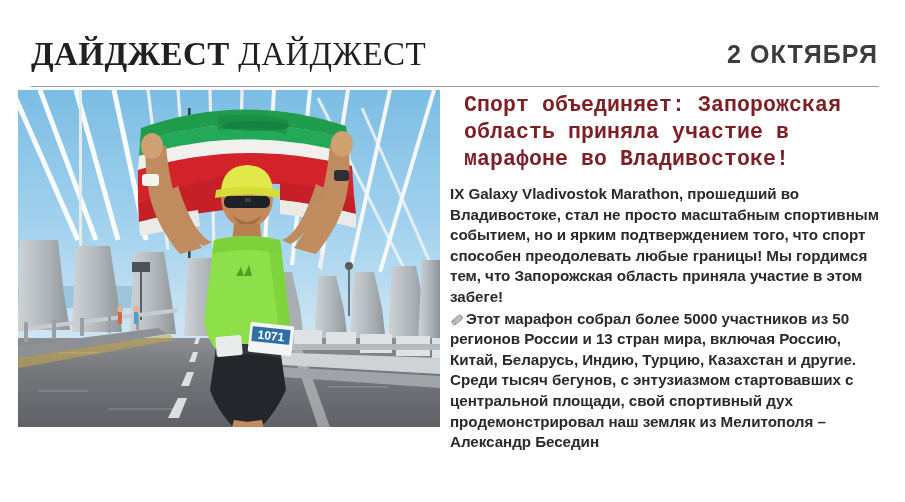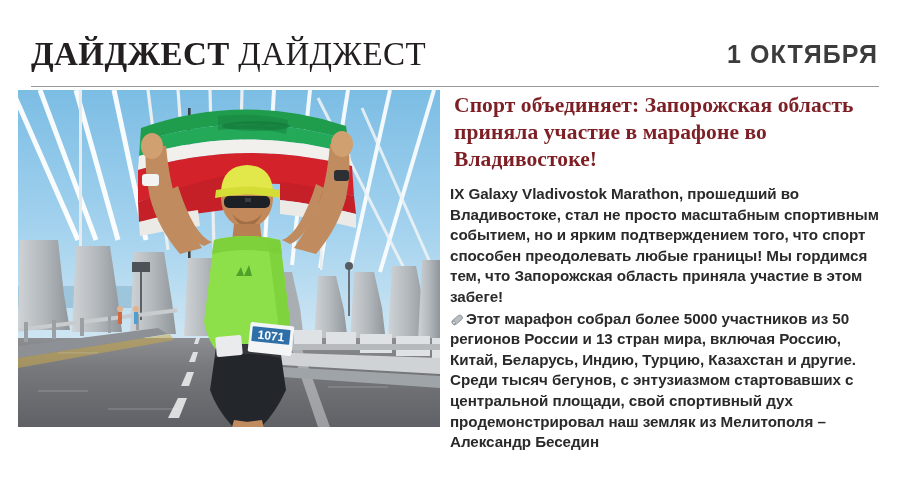--- a/index.html
+++ b/index.html
@@ -86,26 +86,26 @@
   }
 
   
   .article {
     position: absolute;
     left: 450px;
     top: 92px;
     width: 440px;
   }
   .headline {
-    font-family: Liberation Serif, serif;
+    font-family: Liberation Mono, monospace;
     font-weight: bold;
     font-size: 21.5px;
     line-height: 27px;
     color: #7d1f25;
-    margin: 0 0 11px 4px;
+    margin: 0 0 11px 14px;
     letter-spacing: 0.1px;
   }
   .body-text {
     font-family: "Liberation Sans", sans-serif;
     font-size: 15.2px;
     line-height: 20.6px;
     color: #2a2a2a;
     margin: 0;
     letter-spacing: -0.05px;
     font-weight: bold;
@@ -123,21 +123,21 @@
 </style>
 </head>
 <body>
 
 <div class="page">
 
   <div class="masthead">
     <div class="masthead-title">
       <span class="t-strong">ДАЙДЖЕСТ</span><span> </span><span class="t-light">ДАЙДЖЕСТ</span>
     </div>
-    <div class="masthead-date">1 ОКТЯБРЯ</div>
+    <div class="masthead-date">2 ОКТЯБРЯ</div>
   </div>
 
   <div class="rule"></div>
 
   <div class="photo">
     <svg viewBox="0 0 422 337" xmlns="http://www.w3.org/2000/svg">
       <defs>
         <linearGradient id="skyGrad" x1="0" y1="0" x2="0" y2="1">
           <stop offset="0%" stop-color="#7cbde4"></stop>
           <stop offset="55%" stop-color="#a3d2ee"></stop>

